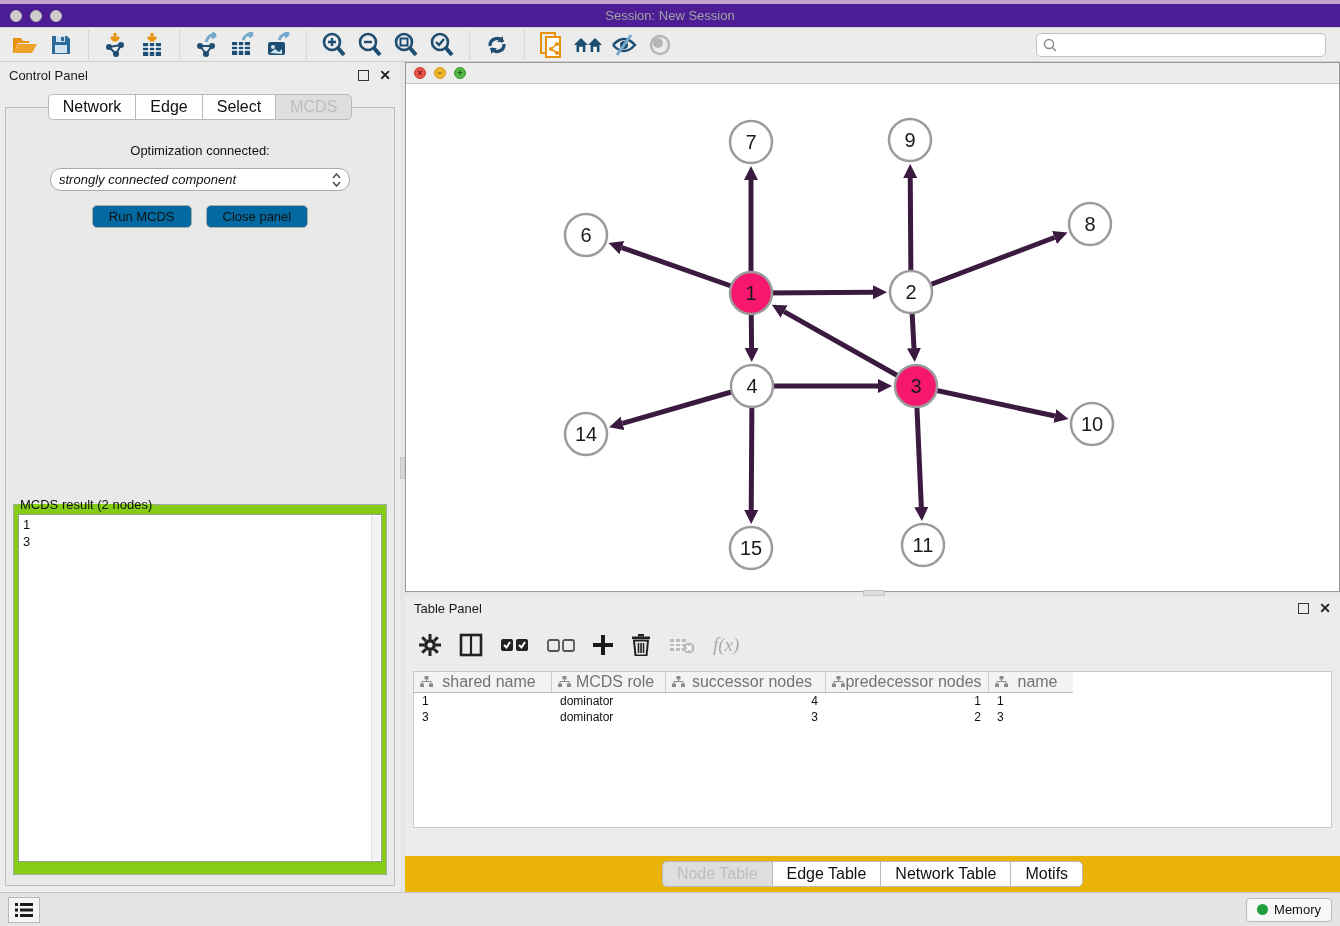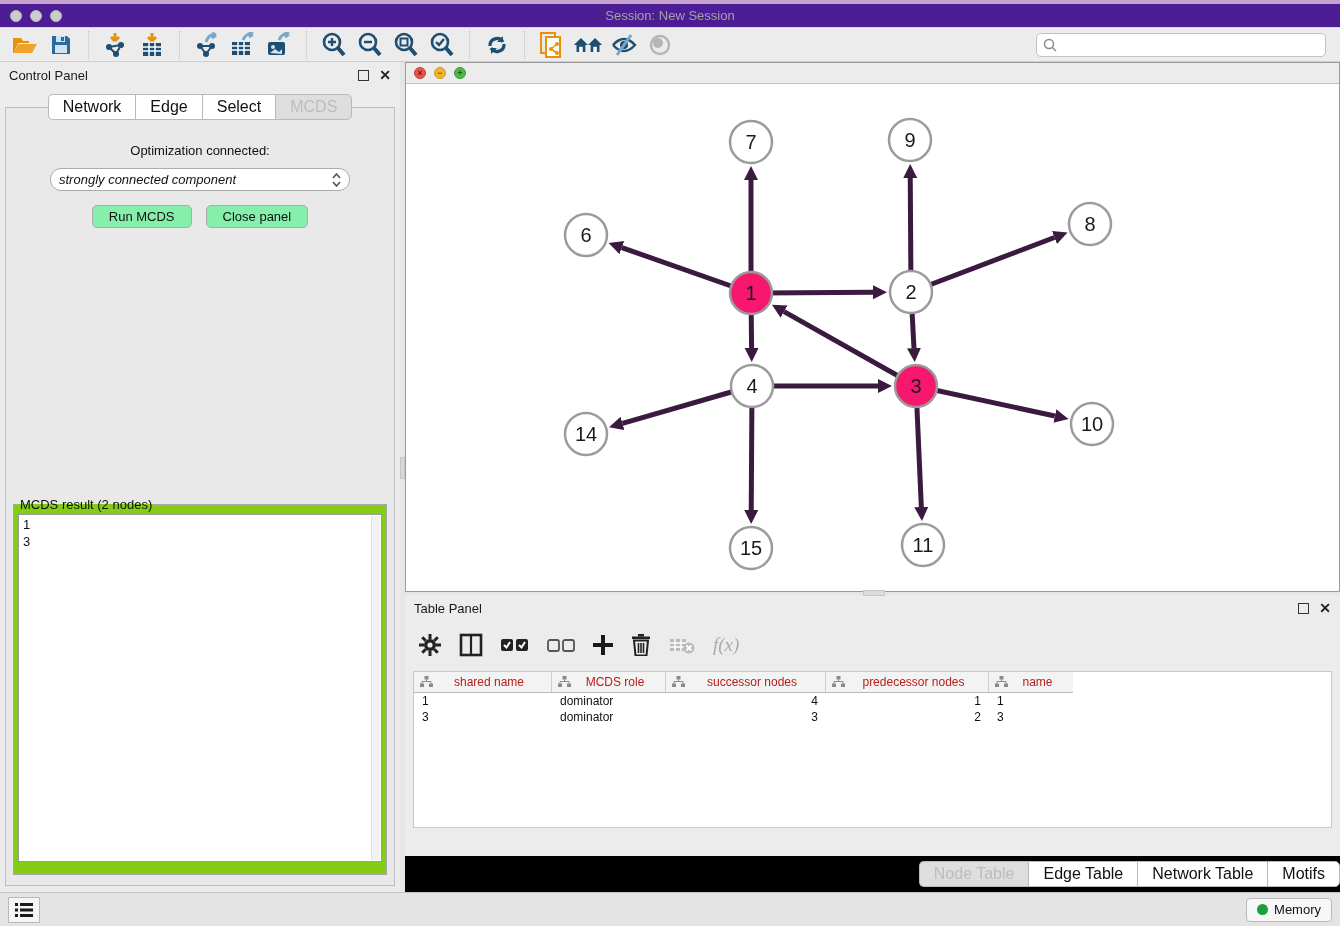--- a/index.html
+++ b/index.html
@@ -36,21 +36,21 @@
   .seg { border:1px solid #b9b9b9; background:#fff; font-size:16px; color:#111; padding:3px 14px; border-right:none; }
   .seg:first-child { border-radius:5px 0 0 5px; }
   .seg:last-child { border-radius:0 5px 5px 0; border-right:1px solid #b9b9b9; }
   .seg.selected { background:#dedede; color:#bdbdbd; }
 
   .cp-body { flex:1; margin:-13px 5px 6px 5px; padding-top:13px; border:1px solid #bdbdbd; background:#e9e9e9; display:flex; flex-direction:column; }
   .opt-label { text-align:center; font-size:13px; margin-top:22px; color:#111; }
   .dropdown { margin:10px 44px 0 44px; height:23px; background:#fff; border:1px solid #ababab; border-radius:11px; display:flex; align-items:center; padding:0 8px; font-size:13px; color:#111;font-style:italic; }
   .dropdown .dd-label { flex:1; }
   .btn-row { display:flex; justify-content:center; gap:14px; margin-top:14px; }
-  .mac-btn { background:#86efac; border:1px solid #ababab; border-radius:5px; font-size:13px; color:#111; padding:3px 16px; font-family:"Liberation Sans",sans-serif; }
+  .mac-btn { background:#0369a1; border:1px solid #ababab; border-radius:5px; font-size:13px; color:#111; padding:3px 16px; font-family:"Liberation Sans",sans-serif; }
   .cp-spacer { flex:1; }
   .result-group { margin:0 7px 10px 7px; height:378px; border:1px solid #a9a9a9; padding:2px 4px 6px 4px; background:#84cc16; }
   .result-group legend { font-size:13px; color:#111; padding:0 2px; }
   .result-text { position:relative; background:#fff; border:1px solid #9a9a9a; height:348px; font-size:13px; line-height:17px; color:#111; padding:1px 4px; white-space:pre; overflow:hidden; }
   .result-scrollbar { position:absolute; top:1px; bottom:1px; right:1px; width:9px; background:#f2f2f2; border-left:1px solid #e0e0e0; }
 
   
   .right-area { flex:1; display:flex; flex-direction:column; min-width:0; }
   .network-frame { height:530px; border:1px solid #9a9a9a; background:#fff; display:flex; flex-direction:column; }
   .frame-titlebar { height:25px; background:#ececec; border-bottom:1px solid #c3c3c3; position:relative; display:flex; align-items:center; }
@@ -64,27 +64,27 @@
   .hsplitter { height:3px; background:#e6e6e6; position:relative; }
   .hsplitter .grip { position:absolute; left:458px; top:-2px; width:22px; height:6px; background:#dcdcdc; border:1px solid #c6c6c6; }
 
   
   .table-panel { flex:1; background:#ececec; display:flex; flex-direction:column; min-height:0; }
   .tp-toolbar { height:40px; margin:4px 14px 0 14px; display:flex; align-items:center; gap:18px; }
   .tp-btn { background:none; border:none; display:flex; align-items:center; justify-content:center; height:30px; }
   .fx-label { font-family:"Liberation Serif", serif; font-style:italic; font-size:19px; color:#aaa; }
   .table-area { flex:1; background:#fff; border:1px solid #c9c9c9; margin:6px 8px 0 8px; overflow:hidden; position:relative; }
   .grid-header { display:flex; height:21px; background:#f3f3f3; border-bottom:1px solid #b9b9b9; width:659px; }
-  .gh-cell { display:flex; align-items:center; border-right:1px solid #cfcfcf; font-size:12px; color:#b91c1c; padding-left:6px; }
+  .gh-cell { display:flex; align-items:center; border-right:1px solid #cfcfcf; font-size:16px; color:#737373; padding-left:6px; }
   .gh-cell .gh-label { flex:1; text-align:center; padding-right:6px; }
   .grid-row { display:flex; height:16px; font-size:12px; color:#111; width:659px; }
   .gr-cell { padding:0 8px; display:flex; align-items:center; }
   .gr-cell.num { justify-content:flex-end; }
   .c0 { width:138px; } .c1 { width:114px; } .c2 { width:160px; } .c3 { width:163px; } .c4 { width:84px; border-right:none; }
-  .tp-tabs { height:36px; display:flex; align-items:center; justify-content:flex-end; background:#000000;margin-top:28px; }
+  .tp-tabs { height:36px; display:flex; align-items:center; justify-content:center; background:#eab308;margin-top:28px; }
 
   
   .statusbar { height:34px; background:#e4e4e4; border-top:1px solid #c3c3c3; display:flex; align-items:center; padding:0 8px; }
   .status-left-btn { width:32px; height:26px; background:#f5f5f5; border:1px solid #b9b9b9; display:flex; align-items:center; justify-content:center; }
   .status-spacer { flex:1; }
   .memory-btn { height:24px; background:#f7f7f7; border:1px solid #b9b9b9; border-radius:4px; display:flex; align-items:center; gap:6px; padding:0 10px; font-size:13px; color:#111; }
   .mem-dot { width:11px; height:11px; border-radius:50%; background:#1f9e3d; }
 
   svg text { font-family:"Liberation Sans", sans-serif; }
 </style>

